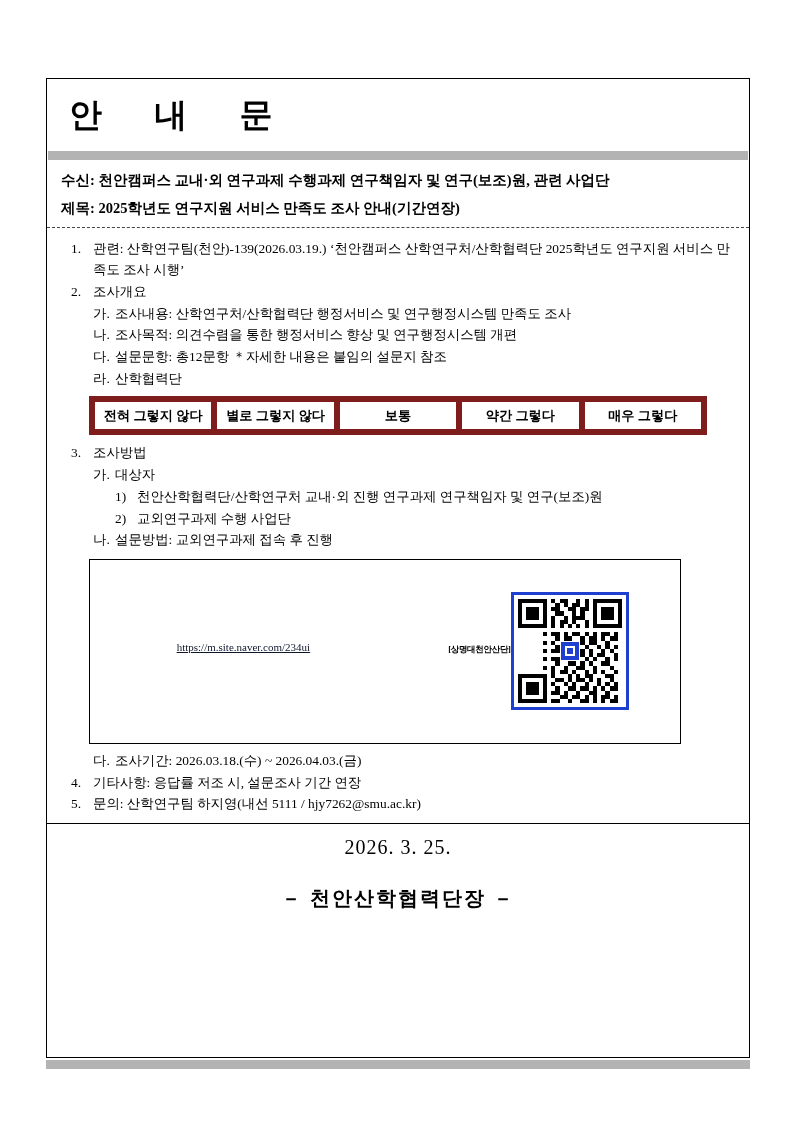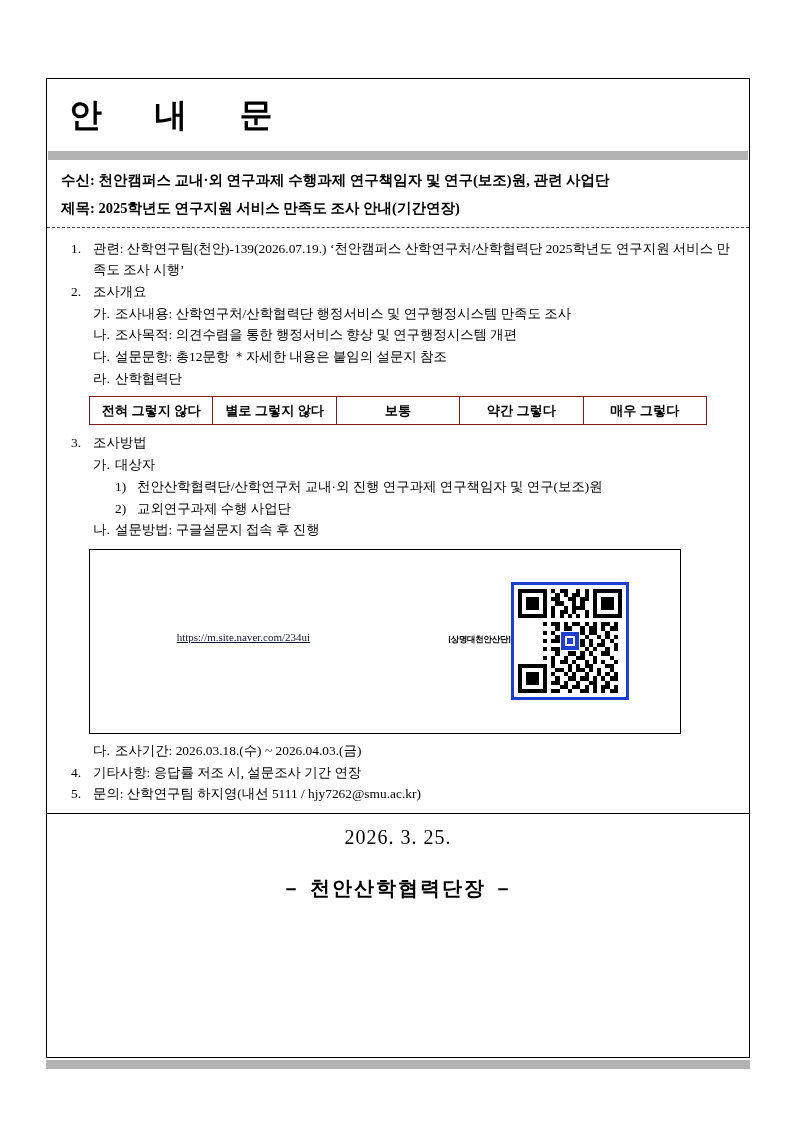--- a/index.html
+++ b/index.html
@@ -83,21 +83,21 @@
   .marker-w3 { width: 22px; }
   .txt { flex: 1 1 auto; }
   
   table.score {
     border-collapse: collapse;
     margin: 7px 0 7px 26px;
     width: 618px;
     table-layout: fixed;
   }
   table.score th, table.score td {
-    border: 1px solid #7f1d1d;
+    border: 6px solid #7f1d1d;
     text-align: center;
     font-size: 13.2px;
     height: 27px;
     padding: 0;
   }
   table.score th {
     font-weight: bold;
   }
   
   .survey-box {
@@ -188,21 +188,21 @@
   <div class="meta">
     <div class="meta-line">수신: 천안캠퍼스 교내·외 연구과제 수행과제 연구책임자 및 연구(보조)원, 관련 사업단</div>
     <div class="meta-line">제목: 2025학년도 연구지원 서비스 만족도 조사 안내(기간연장)</div>
   </div>
 
 
   <div class="body">
 
     <div class="li lvl1">
       <span class="marker marker-w1">1.</span>
-      <span class="txt">관련: 산학연구팀(천안)-139(2026.07.19.) ‘천안캠퍼스 산학연구처/산학협력단 2025학년도 연구지원 서비스 만족도 조사 시행’</span>
+      <span class="txt">관련: 산학연구팀(천안)-139(2026.03.19.) ‘천안캠퍼스 산학연구처/산학협력단 2025학년도 연구지원 서비스 만족도 조사 시행’</span>
     </div>
 
     <div class="li lvl1">
       <span class="marker marker-w1">2.</span>
       <span class="txt">조사개요</span>
     </div>
     <div class="li lvl2">
       <span class="marker marker-w2">가.</span>
       <span class="txt">조사내용: 산학연구처/산학협력단 행정서비스 및 연구행정시스템 만족도 조사</span>
     </div>
@@ -242,21 +242,21 @@
     <div class="li lvl3">
       <span class="marker marker-w3">1)</span>
       <span class="txt">천안산학협력단/산학연구처 교내·외 진행 연구과제 연구책임자 및 연구(보조)원</span>
     </div>
     <div class="li lvl3">
       <span class="marker marker-w3">2)</span>
       <span class="txt">교외연구과제 수행 사업단</span>
     </div>
     <div class="li lvl2">
       <span class="marker marker-w2">나.</span>
-      <span class="txt">설문방법: 구글설문지 접속 후 진행</span>
+      <span class="txt">설문방법: 교외연구과제 접속 후 진행</span>
     </div>
 
     <div class="survey-box">
       <div class="survey-left">
         <a class="survey-link" href="#">https://m.site.naver.com/234ui</a>
       </div>
       <div class="survey-right">
         <div class="qr-caption">[상명대천안산단]</div>
         <div class="qr-frame">
           <svg class="qr-canvas" viewBox="0 0 25 25" shape-rendering="crispEdges">

